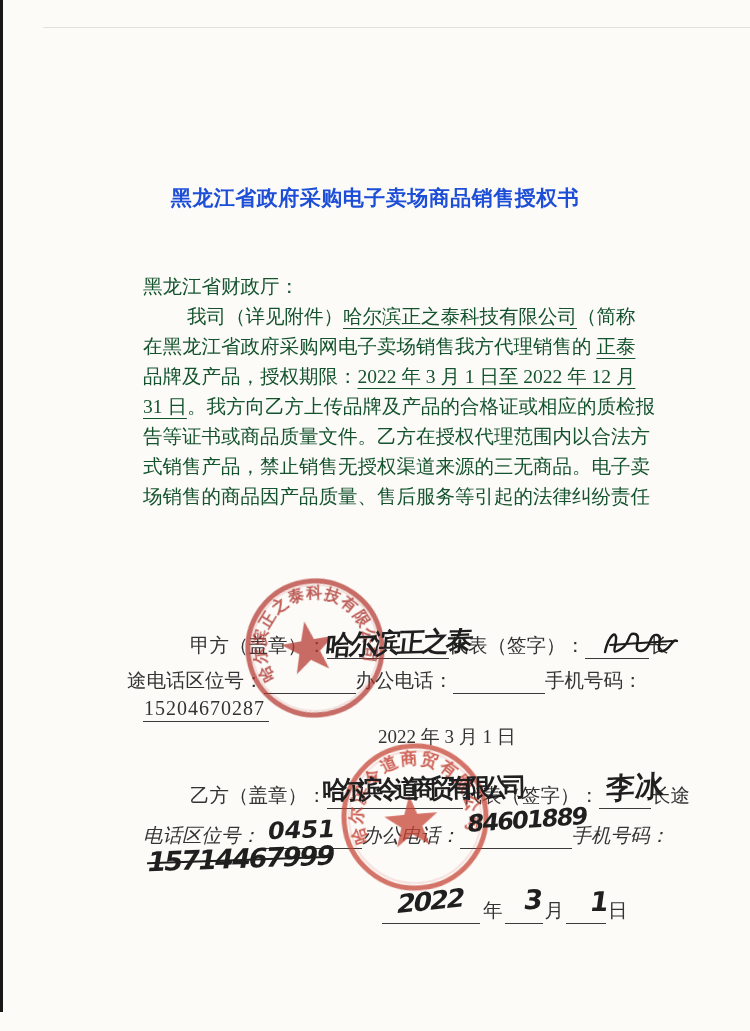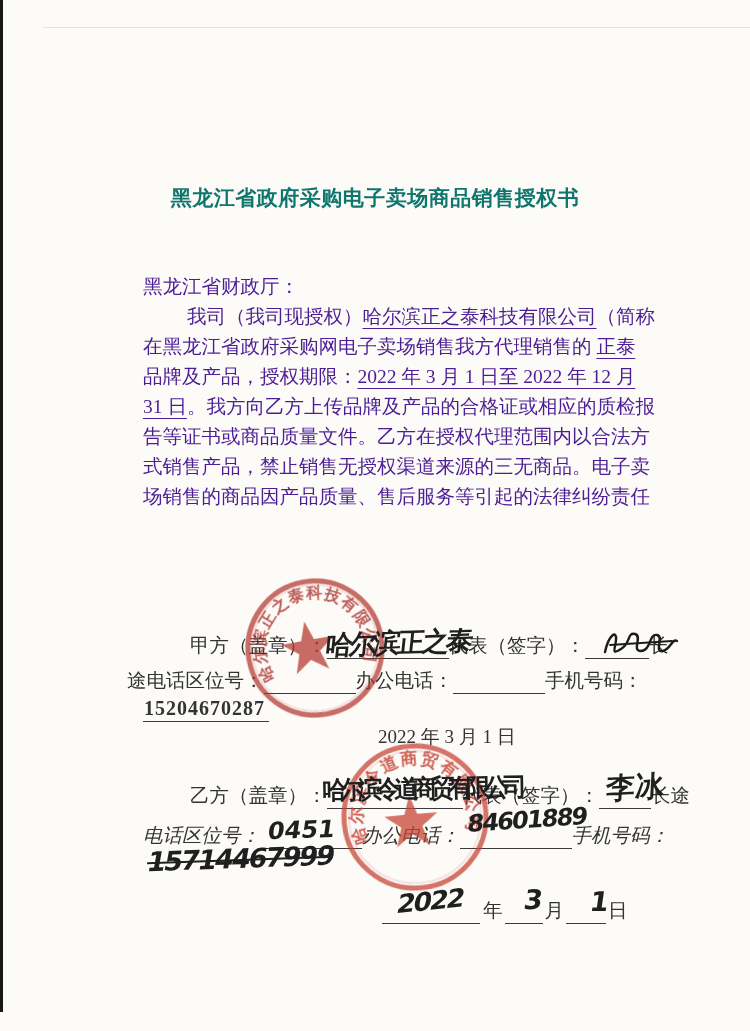--- a/index.html
+++ b/index.html
@@ -5,23 +5,23 @@
   html,body{margin:0;padding:0;background:#e8e8e6;}
   .page{
     position:relative;width:750px;height:1031px;margin:0 auto;
     background:#fcfbf8;overflow:hidden;
     font-family:"Liberation Serif",serif;color:#383838;
   }
   .scan-edge-left{position:absolute;left:0;top:0;width:3px;height:1012px;background:#181818;}
   .scan-edge-top{position:absolute;left:43px;top:27px;right:0;height:1px;background:#e2e1dd;}
   .title{
     position:absolute;left:0;top:184px;width:100%;box-sizing:border-box;
-    text-align:center;font-size:21px;font-weight:700;letter-spacing:.5px;color:#0f766e;margin:0;
+    text-align:center;font-size:21px;font-weight:700;letter-spacing:.5px;color:#1d4ed8;margin:0;
   }
-  .docbody{position:absolute;left:143px;top:272px;width:470px;font-size:19.5px;line-height:30px;color:#4c1d95;}
+  .docbody{position:absolute;left:143px;top:272px;width:470px;font-size:19.5px;line-height:30px;color:#14532d;}
   .bline{text-align:justify;text-align-last:justify;white-space:nowrap;}
   .bline.nj{text-align:left;text-align-last:left;}
   .bline.ind{text-indent:44px;}
   .u{text-decoration:underline;text-underline-offset:5px;text-decoration-thickness:1.2px;}
   .sigline{position:absolute;font-size:19.5px;color:#333;white-space:nowrap;z-index:1;}
   .blank{display:inline-block;border-bottom:1.3px solid #3a3a3a;height:24px;vertical-align:bottom;}
   .typed-underline{border-bottom:1.3px solid #3a3a3a;padding:0 4px 2px 1px;letter-spacing:1px;}
   .hand{
     position:absolute;font-family:"DejaVu Sans",sans-serif;font-weight:600;color:#1f1f1f;
     z-index:4;white-space:nowrap;
@@ -35,36 +35,36 @@
 
 <div class="page">
 
   <div class="scan-edge-left"></div>
   <div class="scan-edge-top"></div>
 
   <h1 class="title">黑龙江省政府采购电子卖场商品销售授权书</h1>
 
   <div class="docbody" id="bodyLines">
       <div class="bline nj"><span>黑龙江省财政厅：</span></div>
-      <div class="bline ind"><span>我司（我司现授权）</span><span class="u">哈尔滨正之泰科技有限公司</span><span>（简称</span></div>
+      <div class="bline ind"><span>我司（详见附件）</span><span class="u">哈尔滨正之泰科技有限公司</span><span>（简称</span></div>
       <div class="bline"><span>在黑龙江省政府采购网电子卖场销售我方代理销售的 </span><span class="u">正泰</span></div>
       <div class="bline"><span>品牌及产品，授权期限：</span><span class="u">2022 年 3 月 1 日至 2022 年 12 月</span></div>
       <div class="bline"><span class="u">31 日</span><span>。我方向乙方上传品牌及产品的合格证或相应的质检报</span></div>
       <div class="bline"><span>告等证书或商品质量文件。乙方在授权代理范围内以合法方</span></div>
       <div class="bline"><span>式销售产品，禁止销售无授权渠道来源的三无商品。电子卖</span></div>
       <div class="bline"><span>场销售的商品因产品质量、售后服务等引起的法律纠纷责任</span></div>
     </div>
 
   <div class="sigline" style="left:190px;top:632px;">
     <span>甲方（盖章）：</span><span class="blank" style="width:122px;"></span><span>代表（签字）：</span><span class="blank" style="width:64px;"></span><span>长</span>
   </div>
   <div class="sigline" style="left:127px;top:667px;">
     <span>途电话区位号：</span><span class="blank" style="width:92px;"></span><span>办公电话：</span><span class="blank" style="width:92px;"></span><span>手机号码：</span>
   </div>
-  <div class="sigline" style="left:143px;top:697px;font-size:20px;font-weight:bold;">
+  <div class="sigline" style="left:143px;top:697px;font-size:20px;">
     <span class="typed-underline">15204670287</span>
   </div>
   <div class="sigline" style="left:378px;top:724px;font-size:19px;text-align:center;">
     <span>2022 年 3 月 1 日</span>
   </div>
 
   <div class="sigline" style="left:190px;top:782px;">
     <span>乙方（盖章）：</span><span class="blank" style="width:136px;"></span><span>代表（签字）：</span><span class="blank" style="width:52px;"></span><span>长途</span>
   </div>
   <div class="sigline" style="left:143px;top:822px;font-style:italic;">

